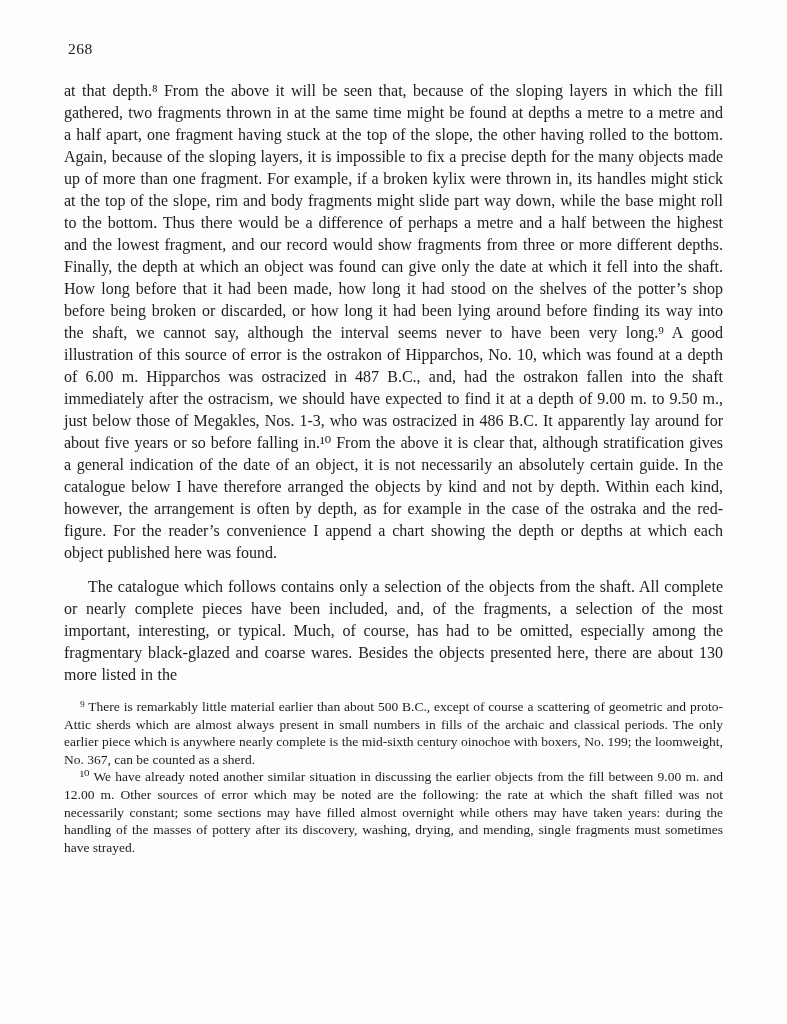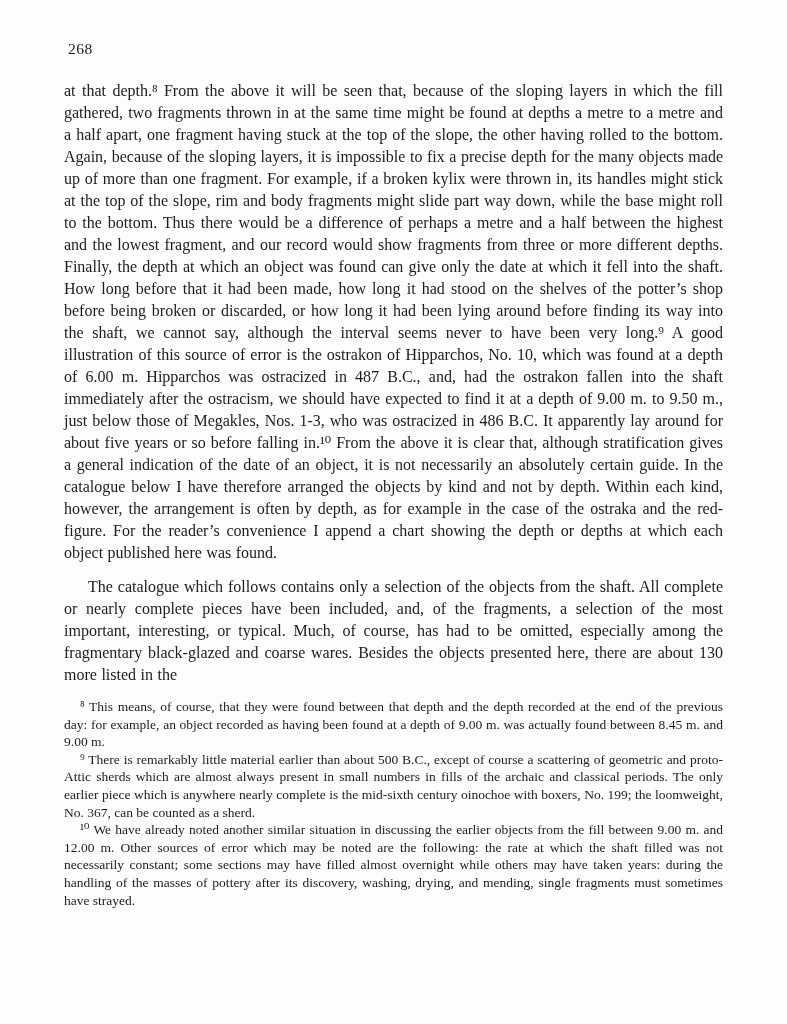--- a/index.html
+++ b/index.html
@@ -68,18 +68,17 @@
   <div class="page-header">
     <span class="page-number">268</span>
   </div>
 
   <div class="body-text">
     <p class="para">at that depth.⁸ From the above it will be seen that, because of the sloping layers in which the fill gathered, two fragments thrown in at the same time might be found at depths a metre to a metre and a half apart, one fragment having stuck at the top of the slope, the other having rolled to the bottom. Again, because of the sloping layers, it is impossible to fix a precise depth for the many objects made up of more than one fragment. For example, if a broken kylix were thrown in, its handles might stick at the top of the slope, rim and body fragments might slide part way down, while the base might roll to the bottom. Thus there would be a difference of perhaps a metre and a half between the highest and the lowest fragment, and our record would show fragments from three or more different depths. Finally, the depth at which an object was found can give only the date at which it fell into the shaft. How long before that it had been made, how long it had stood on the shelves of the potter’s shop before being broken or discarded, or how long it had been lying around before finding its way into the shaft, we cannot say, although the interval seems never to have been very long.⁹ A good illustration of this source of error is the ostrakon of Hipparchos, No. 10, which was found at a depth of 6.00 m. Hipparchos was ostracized in 487 B.C., and, had the ostrakon fallen into the shaft immediately after the ostracism, we should have expected to find it at a depth of 9.00 m. to 9.50 m., just below those of Megakles, Nos. 1-3, who was ostracized in 486 B.C. It apparently lay around for about five years or so before falling in.¹⁰ From the above it is clear that, although stratification gives a general indication of the date of an object, it is not necessarily an absolutely certain guide. In the catalogue below I have therefore arranged the objects by kind and not by depth. Within each kind, however, the arrangement is often by depth, as for example in the case of the ostraka and the red-figure. For the reader’s convenience I append a chart showing the depth or depths at which each object published here was found.</p>
     <p class="para indent">The catalogue which follows contains only a selection of the objects from the shaft. All complete or nearly complete pieces have been included, and, of the fragments, a selection of the most important, interesting, or typical. Much, of course, has had to be omitted, especially among the fragmentary black-glazed and coarse wares. Besides the objects presented here, there are about 130 more listed in the</p>
   </div>
 
   <div class="footnotes">
-    <p class="footnote">⁸ This means, of course, that they were found between that depth and the depth recorded at the end of the previous day: for example, an object recorded as having been found at a depth of 9.00 m. was actually found between 8.45 m. and 9.00 m.</p>
     <p class="footnote">⁹ There is remarkably little material earlier than about 500 B.C., except of course a scattering of geometric and proto-Attic sherds which are almost always present in small numbers in fills of the archaic and classical periods. The only earlier piece which is anywhere nearly complete is the mid-sixth century oinochoe with boxers, No. 199; the loomweight, No. 367, can be counted as a sherd.</p>
     <p class="footnote">¹⁰ We have already noted another similar situation in discussing the earlier objects from the fill between 9.00 m. and 12.00 m. Other sources of error which may be noted are the following: the rate at which the shaft filled was not necessarily constant; some sections may have filled almost overnight while others may have taken years: during the handling of the masses of pottery after its discovery, washing, drying, and mending, single fragments must sometimes have strayed.</p>
   </div>
 
 </div>
 
 </body></html>

